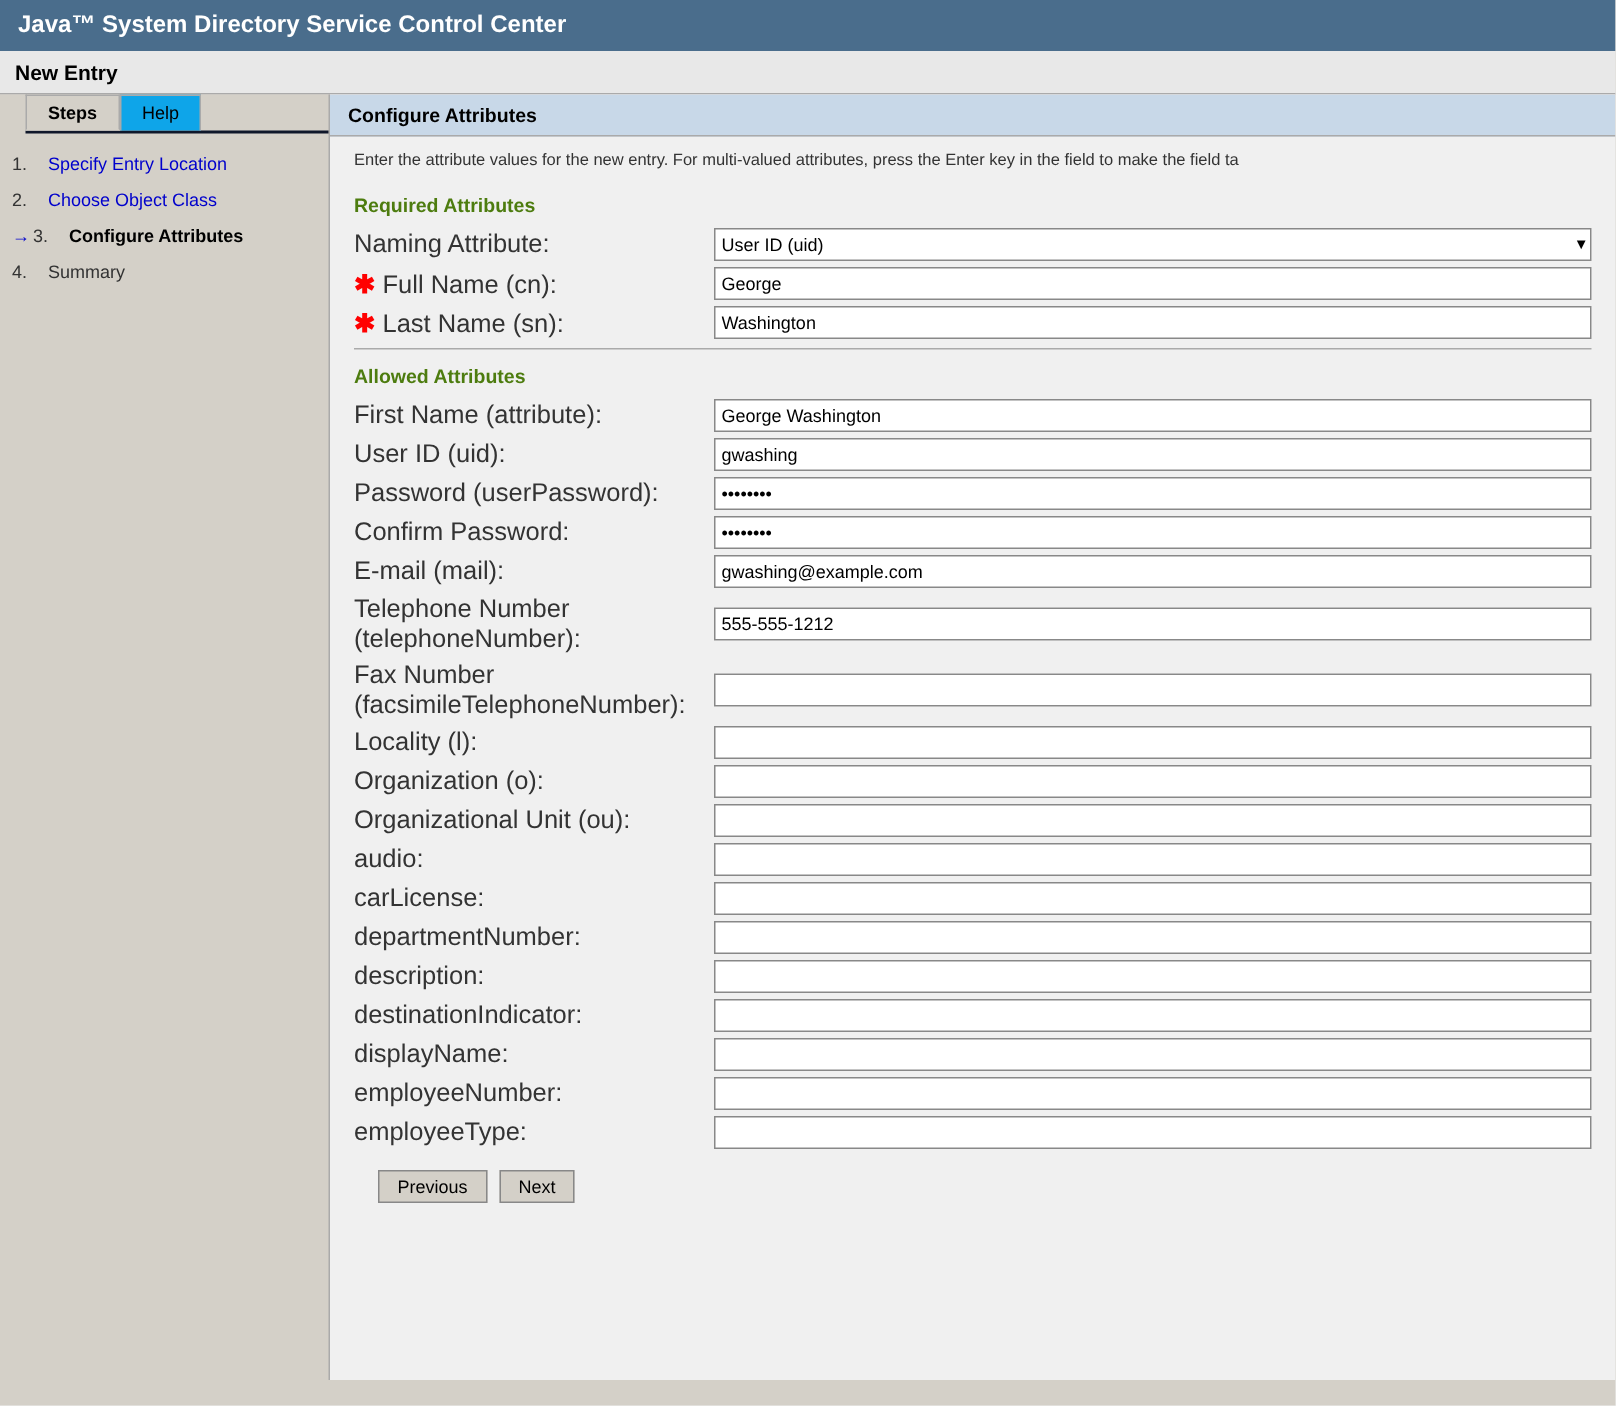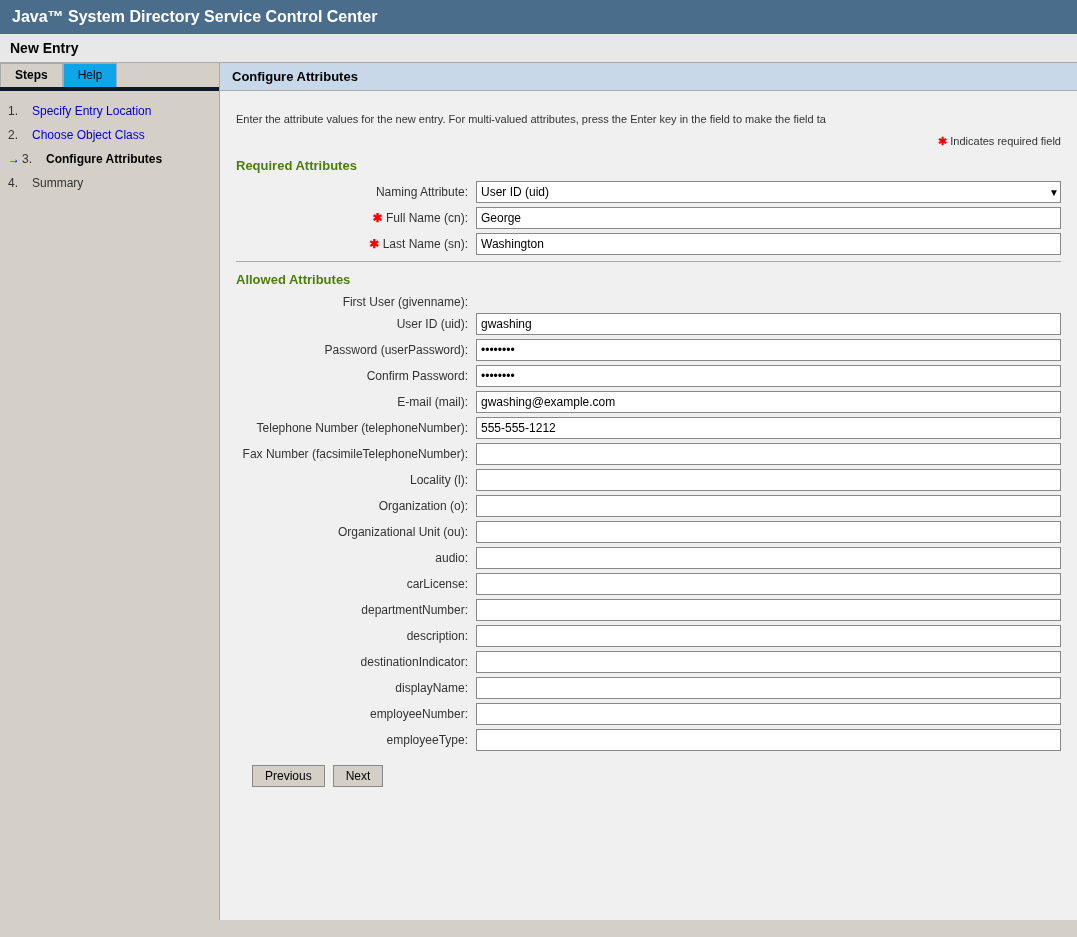--- a/index.html
+++ b/index.html
@@ -28,21 +28,22 @@
 
     #left-panel {
       width: 220px;
       background: #d4d0c8;
       border-right: 1px solid #aaa;
       padding: 0;
     }
 
     #tabs {
       display: flex;
-      border-bottom: 4px solid #0f172a;
+      border-bottom: 2px solid #0f172a;
+      margin-left: 17px;
     }
 
     .tab {
       padding: 4px 14px;
       background: #0ea5e9;
       border: 1px solid #aaa;
       border-bottom: none;
       cursor: pointer;
       font-size: 12px;
     }
@@ -98,21 +99,21 @@
 
     #config-header {
       background: #c8d8e8;
       padding: 6px 12px;
       font-size: 13px;
       font-weight: bold;
       border-bottom: 1px solid #aaa;
     }
 
     #config-body {
-      padding: 16px 16px;
+      padding: 4px 16px;
     }
 
     #description-text {
       font-size: 11px;
       color: #333;
       margin-bottom: 4px;
       padding: 6px 0;
     }
 
     #required-indicator {
@@ -136,23 +137,23 @@
     }
 
     .form-row {
       display: flex;
       align-items: center;
       margin-bottom: 4px;
     }
 
     .form-label {
       width: 240px;
-      text-align: right;
+      text-align: left;
       padding-right: 8px;
-      font-size: 12px;
+      font-size: 17px;
       color: #333;
       flex-shrink: 0;
     }
 
     .form-label .req {
       color: red;
       font-weight: bold;
     }
 
     .form-input {
@@ -254,24 +255,20 @@
       </div>
     </div>
   </div>
 
   <div id="right-panel">
     <div id="config-header">
       <span>Configure Attributes</span>
     </div>
     <div id="config-body">
       <div id="description-text">Enter the attribute values for the new entry. For multi-valued attributes, press the Enter key in the field to make the field ta</div>
-      <div id="required-indicator">
-        <span class="required-star">✱</span>
-        <span>Indicates required field</span>
-      </div>
 
       <div class="section-title">Required Attributes</div>
 
       <div class="form-row">
         <div class="form-label">
           <span>Naming Attribute:</span>
         </div>
         <div class="select-wrapper">
           <select>
             <option>User ID (uid)</option>
@@ -297,21 +294,22 @@
         </div>
         <input class="form-input" type="text" value="Washington" style="">
       </div>
 
       <hr class="section-divider">
 
       <div class="section-title">Allowed Attributes</div>
 
       <div id="allowed-fields-container">
           <div class="form-row">
-            <div class="form-label">First User (givenname):</div>
+            <div class="form-label">First Name (attribute):</div>
+            <input class="form-input" type="text" value="George Washington" style="">
           </div>
           <div class="form-row">
             <div class="form-label">User ID (uid):</div>
             <input class="form-input" type="text" value="gwashing" style="">
           </div>
           <div class="form-row">
             <div class="form-label">Password (userPassword):</div>
             <input class="form-input" type="password" value="********" style="">
           </div>
           <div class="form-row">

